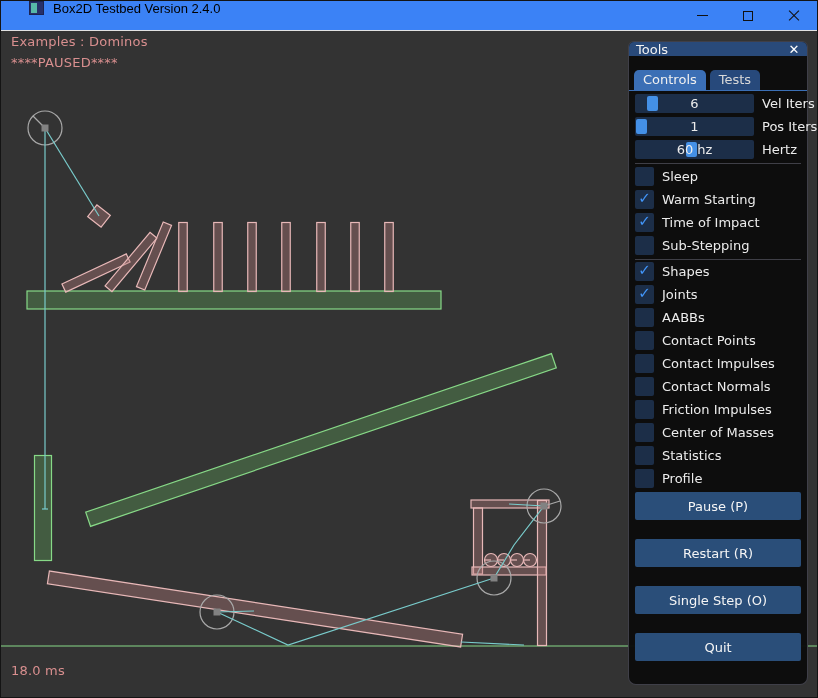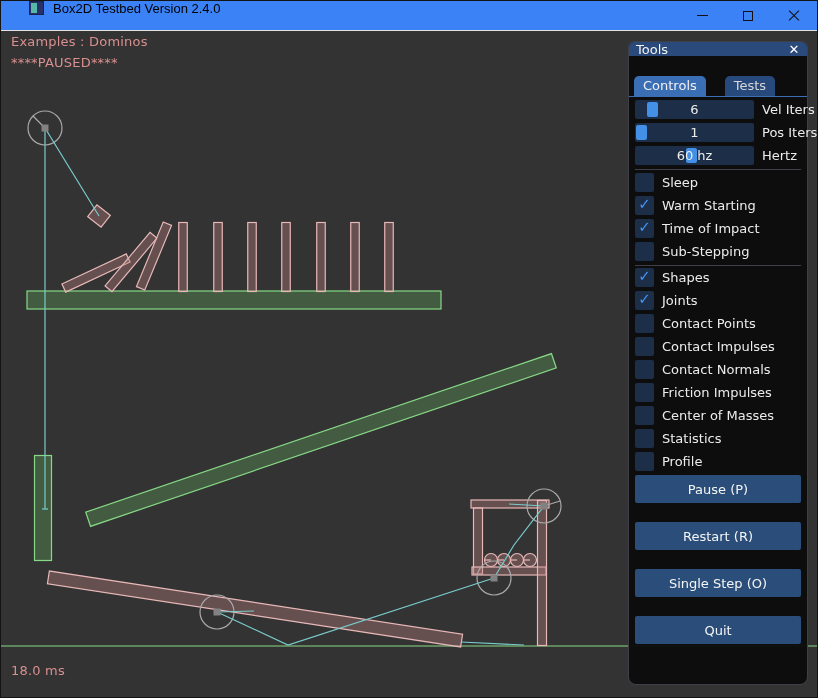--- a/index.html
+++ b/index.html
@@ -39,21 +39,21 @@
   .ot-frametime{top:662px;}
   
   .tools-panel{position:absolute; left:627px; top:40px; width:180px; height:644px;
     background:rgba(11,11,11,0.96); border:1px solid rgba(125,125,145,0.45);
     border-radius:6px 6px 8px 8px; z-index:5; color:#ececec; font-size:13px;}
   .panel-titlebar{height:14px; background:var(--title-bg); border-radius:5px 5px 0 0;
     display:flex; align-items:center; padding:0 5px 0 7px;}
   .panel-title{flex:1; font-size:13px; color:#f2f2f2;}
   .panel-close{width:16px; height:16px; display:flex; align-items:center; justify-content:center;
     color:#fff; font-size:13px; cursor:pointer;}
-  .tabbar{display:flex; gap:19px; padding:20px 5px 0 5px; border-bottom:1px solid var(--tab-active);}
+  .tabbar{display:flex; gap:4px; padding:14px 5px 0 5px; border-bottom:1px solid var(--tab-active);}
   .tab{padding:2px 9px 3px; border-radius:5px 5px 0 0; color:#f0f0f0;}
   .tab.active{background:var(--tab-active);}
   .tab.inactive{background:var(--tab-inactive); color:#d8d8d8;}
   .panel-content{padding:3px 6px 0 6px;}
   .slider-row{display:flex; align-items:center; height:19px; margin-bottom:4px;}
   .slider-track{position:relative; width:119px; height:19px; background:var(--frame-bg);
     border-radius:2px; flex:none;}
   .slider-grab{position:absolute; top:2px; width:11px; height:15px;
     background:var(--slider-grab); border-radius:2px; z-index:1;}
   .slider-value{position:absolute; inset:0; display:flex; align-items:center;
@@ -210,20 +210,24 @@
             <span class="check-label">Shapes</span>
           </div>
           <div class="check-row">
             <div class="checkbox">
               <span class="checkmark">✓</span>
             </div>
             <span class="check-label">Joints</span>
           </div>
           <div class="check-row">
             <div class="checkbox"></div>
+            <span class="check-label">AABBs</span>
+          </div>
+          <div class="check-row">
+            <div class="checkbox"></div>
             <span class="check-label">Contact Points</span>
           </div>
           <div class="check-row">
             <div class="checkbox"></div>
             <span class="check-label">Contact Impulses</span>
           </div>
           <div class="check-row">
             <div class="checkbox"></div>
             <span class="check-label">Contact Normals</span>
           </div>

